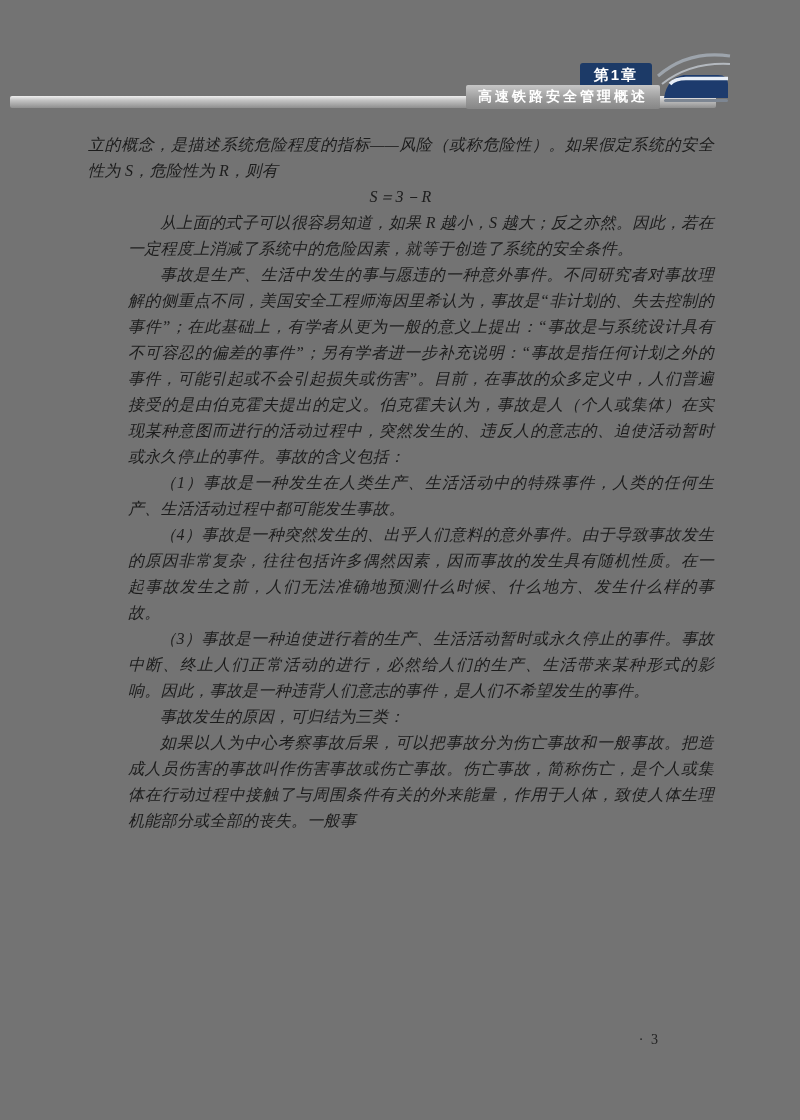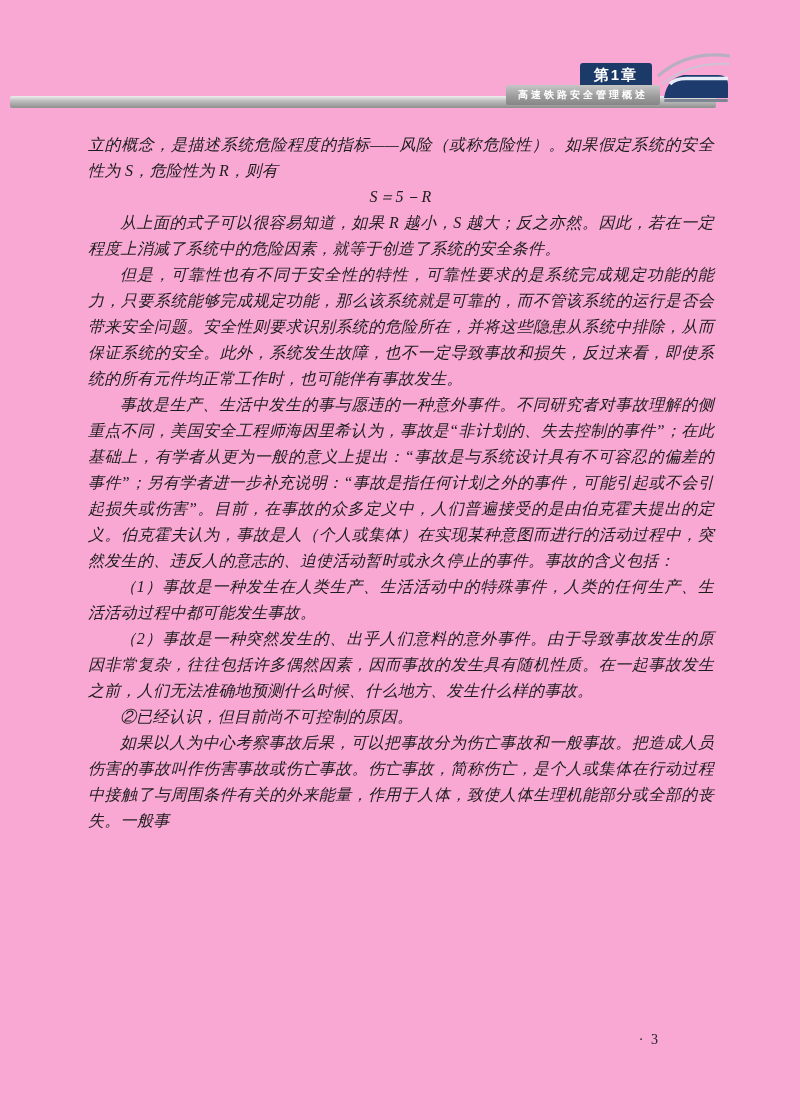--- a/index.html
+++ b/index.html
@@ -2,21 +2,21 @@
 <html><head>
 <meta charset="utf-8">
 <style>
   * { margin: 0; padding: 0; box-sizing: border-box; }
   html, body { background: #e9e9e9; }
   .page {
     position: relative;
     width: 800px;
     height: 1120px;
     margin: 0 auto;
-    background: #f9a8d4;
+    background: #737373;
     font-family: "Liberation Serif", "DejaVu Serif", serif;
     color: #1c1c1c;
     overflow: hidden;
   }
 
   
   .header { position: absolute; top: 0; left: 0; right: 0; height: 125px; }
   .header-bar {
     position: absolute;
     top: 96px; left: 10px; width: 706px; height: 12px;
@@ -34,21 +34,21 @@
     letter-spacing: 2px;
     padding: 3px 14px;
     border-radius: 3px 3px 0 0;
   }
   .chapter-title {
     position: absolute;
     top: 85px; right: 140px;
     background: linear-gradient(180deg, #c6c6c6 0%, #9a9a9a 60%, #868686 100%);
     color: #ffffff;
     font-family: "Liberation Sans", sans-serif;
-    font-size: 10px;
+    font-size: 14px;
     font-weight: bold;
     letter-spacing: 3px;
     padding: 3px 12px;
     border-radius: 2px;
   }
   .train-icon {
     position: absolute;
     top: 50px; right: 68px;
     width: 78px; height: 56px;
   }
@@ -57,21 +57,21 @@
   .body-text {
     position: absolute;
     top: 132px; left: 88px; width: 626px;
     font-size: 16px;
     line-height: 26px;
     text-align: justify;
     letter-spacing: 0.3px;
   }
   .block { margin: 0; font-style: italic; }
   .block.continuation { text-indent: 0; }
-  .block.paragraph { text-indent: 2em; }
+  .block.paragraph { text-indent: 2em; margin-left: 40px; }
   .block.heading { text-indent: 2em; font-weight: bold; }
   .block.formula {
     text-align: center;
     text-indent: 0;
     font-style: italic;
     letter-spacing: 1px;
   }
 
   
   .footer {
@@ -97,27 +97,27 @@
         <path d="M8 34 Q 36 12 76 14" stroke="#c3c9d1" stroke-width="2" fill="none" opacity="0.8"></path>
         <path d="M10 48 Q 13 28 30 25 L 64 25 Q 74 25 74 34 L 74 48 Z" fill="#1d3b6d"></path>
         <path d="M16 34 Q 21 28.5 32 28.5 L 74 28.5" stroke="#e8eef7" stroke-width="3.5" fill="none"></path>
         <rect x="10" y="49" width="64" height="3" rx="1.5" fill="#7d8692"></rect>
       </svg>
     </div>
   </div>
 
   <div class="body-text">
       <div class="block continuation">立的概念，是描述系统危险程度的指标——风险（或称危险性）。如果假定系统的安全性为 S，危险性为 R，则有</div>
-      <div class="block formula">S＝5－R</div>
+      <div class="block formula">S＝3－R</div>
       <div class="block paragraph">从上面的式子可以很容易知道，如果 R 越小，S 越大；反之亦然。因此，若在一定程度上消减了系统中的危险因素，就等于创造了系统的安全条件。</div>
-      <div class="block paragraph">但是，可靠性也有不同于安全性的特性，可靠性要求的是系统完成规定功能的能力，只要系统能够完成规定功能，那么该系统就是可靠的，而不管该系统的运行是否会带来安全问题。安全性则要求识别系统的危险所在，并将这些隐患从系统中排除，从而保证系统的安全。此外，系统发生故障，也不一定导致事故和损失，反过来看，即使系统的所有元件均正常工作时，也可能伴有事故发生。</div>
       <div class="block paragraph">事故是生产、生活中发生的事与愿违的一种意外事件。不同研究者对事故理解的侧重点不同，美国安全工程师海因里希认为，事故是“非计划的、失去控制的事件”；在此基础上，有学者从更为一般的意义上提出：“事故是与系统设计具有不可容忍的偏差的事件”；另有学者进一步补充说明：“事故是指任何计划之外的事件，可能引起或不会引起损失或伤害”。目前，在事故的众多定义中，人们普遍接受的是由伯克霍夫提出的定义。伯克霍夫认为，事故是人（个人或集体）在实现某种意图而进行的活动过程中，突然发生的、违反人的意志的、迫使活动暂时或永久停止的事件。事故的含义包括：</div>
       <div class="block paragraph">（1）事故是一种发生在人类生产、生活活动中的特殊事件，人类的任何生产、生活活动过程中都可能发生事故。</div>
-      <div class="block paragraph">（2）事故是一种突然发生的、出乎人们意料的意外事件。由于导致事故发生的原因非常复杂，往往包括许多偶然因素，因而事故的发生具有随机性质。在一起事故发生之前，人们无法准确地预测什么时候、什么地方、发生什么样的事故。</div>
-      <div class="block paragraph">②已经认识，但目前尚不可控制的原因。</div>
+      <div class="block paragraph">（4）事故是一种突然发生的、出乎人们意料的意外事件。由于导致事故发生的原因非常复杂，往往包括许多偶然因素，因而事故的发生具有随机性质。在一起事故发生之前，人们无法准确地预测什么时候、什么地方、发生什么样的事故。</div>
+      <div class="block paragraph">（3）事故是一种迫使进行着的生产、生活活动暂时或永久停止的事件。事故中断、终止人们正常活动的进行，必然给人们的生产、生活带来某种形式的影响。因此，事故是一种违背人们意志的事件，是人们不希望发生的事件。</div>
+      <div class="block paragraph">事故发生的原因，可归结为三类：</div>
       <div class="block paragraph">如果以人为中心考察事故后果，可以把事故分为伤亡事故和一般事故。把造成人员伤害的事故叫作伤害事故或伤亡事故。伤亡事故，简称伤亡，是个人或集体在行动过程中接触了与周围条件有关的外来能量，作用于人体，致使人体生理机能部分或全部的丧失。一般事</div>
     </div>
 
   <div class="footer">
     <span>· 3</span>
   </div>
 
 </div>
 
 </body></html>

